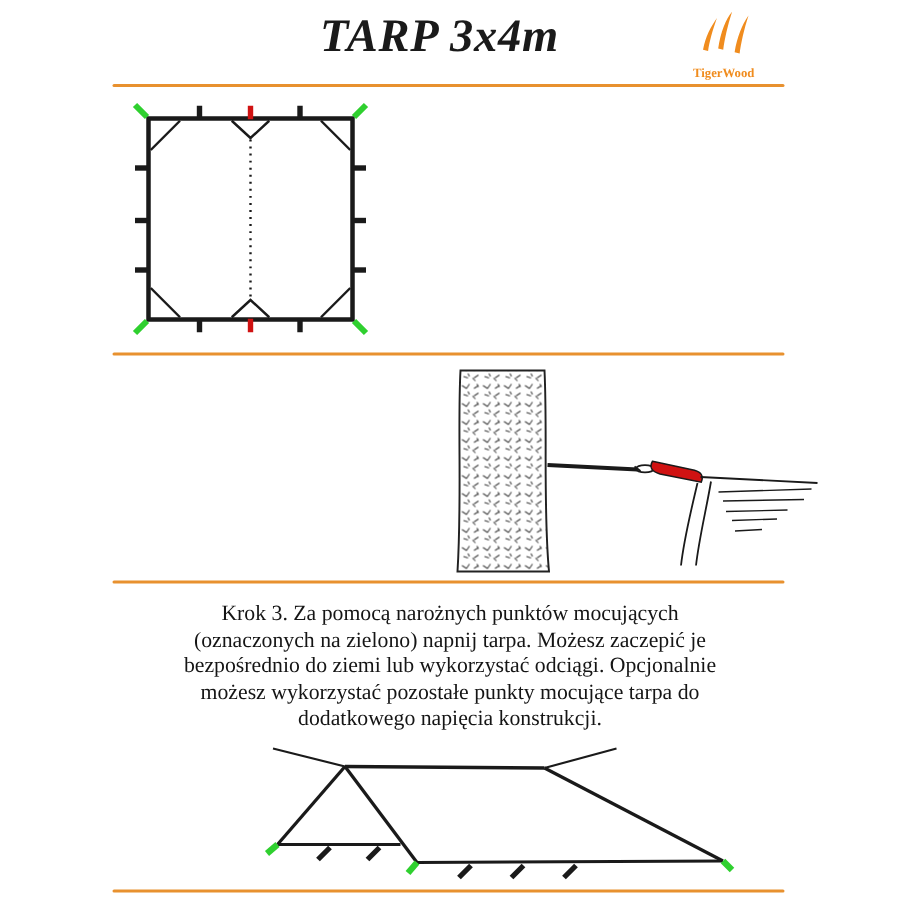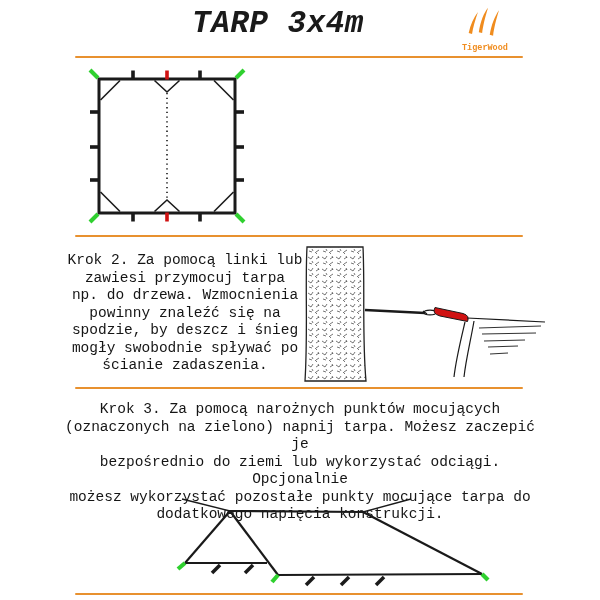--- a/index.html
+++ b/index.html
@@ -1,17 +1,17 @@
 <!DOCTYPE html>
 <html style="--accent-orange: #e8912f; --logo-orange: #f08c1e; --marker-red: #d01212; --marker-green: #2fd02f; --ink: #1a1a1a;"><head>
 <meta charset="utf-8">
 <style>
   html,body{margin:0;padding:0;background:#fff;}
   .page{position:relative;width:556px;height:600px;background:#fff;overflow:hidden;
-        font-family:Liberation Mono, monospace;color:#111;}
+        font-family:Liberation Serif, serif;color:#111;padding-left:30px;}
   .title{position:absolute;left:0;right:0;top:6px;text-align:center;
          font-size:31px;font-weight:bold;font-style:italic;letter-spacing:.5px;color:#1a1a1a;}
   .logo{position:absolute;left:462px;top:7px;width:58px;text-align:left;}
   .logo-text{font-size:8.5px;font-weight:bold;color:var(--logo-orange);margin-top:-1px;}
   .divider{position:absolute;left:75px;width:448px;height:2px;background:var(--accent-orange);border-radius:1px;}
   .step-text{position:absolute;text-align:center;font-size:14.5px;line-height:17.5px;
              white-space:pre-line;color:#151515;}
   #krok1{left:295px;width:300px;top:98px;}
   #krok2{left:62px;width:246px;top:252px;}
   #krok3{left:58px;width:484px;top:401px;}
@@ -70,27 +70,20 @@
       <path class="green" d="M15,18 L7,10"></path>
       <path class="green" d="M153,18 L161,10"></path>
       <path class="green" d="M15,154 L7,162"></path>
       <path class="green" d="M153,154 L161,162"></path>
     </g>
   </svg>
 
 
   <div class="divider" style="top:235px"></div>
 
-  <div id="krok2" class="step-text">Krok 2. Za pomocą linki lub
-zawiesi przymocuj tarpa
-np. do drzewa. Wzmocnienia
-powinny znaleźć się na
-spodzie, by deszcz i śnieg
-mogły swobodnie spływać po
-ścianie zadaszenia.</div>
 
   <svg class="diagram" style="left:293px;top:243px" width="270" height="140" viewBox="0 0 270 140">
     <defs>
       <pattern id="bark" width="14" height="12" patternUnits="userSpaceOnUse">
         <path d="M1,2 l3,2 M6,1 l-2,3 M9,4 l3,-2 M2,8 l3,1 M8,9 l2,2 M12,7 l-3,2 M5,6 l1,2 M11,1 l1,2" stroke="#3c3c3c" stroke-width="0.7" fill="none"></path>
       </pattern>
     </defs>
     <path d="M14,4 C12,40 15,90 12,138 L73,138 C69,95 72,45 70,4 Z" fill="url(#bark)" stroke="#222" stroke-width="1.3"></path>
     <path class="ink" stroke-width="2.6" d="M72,67 L132,70"></path>
     <g>

